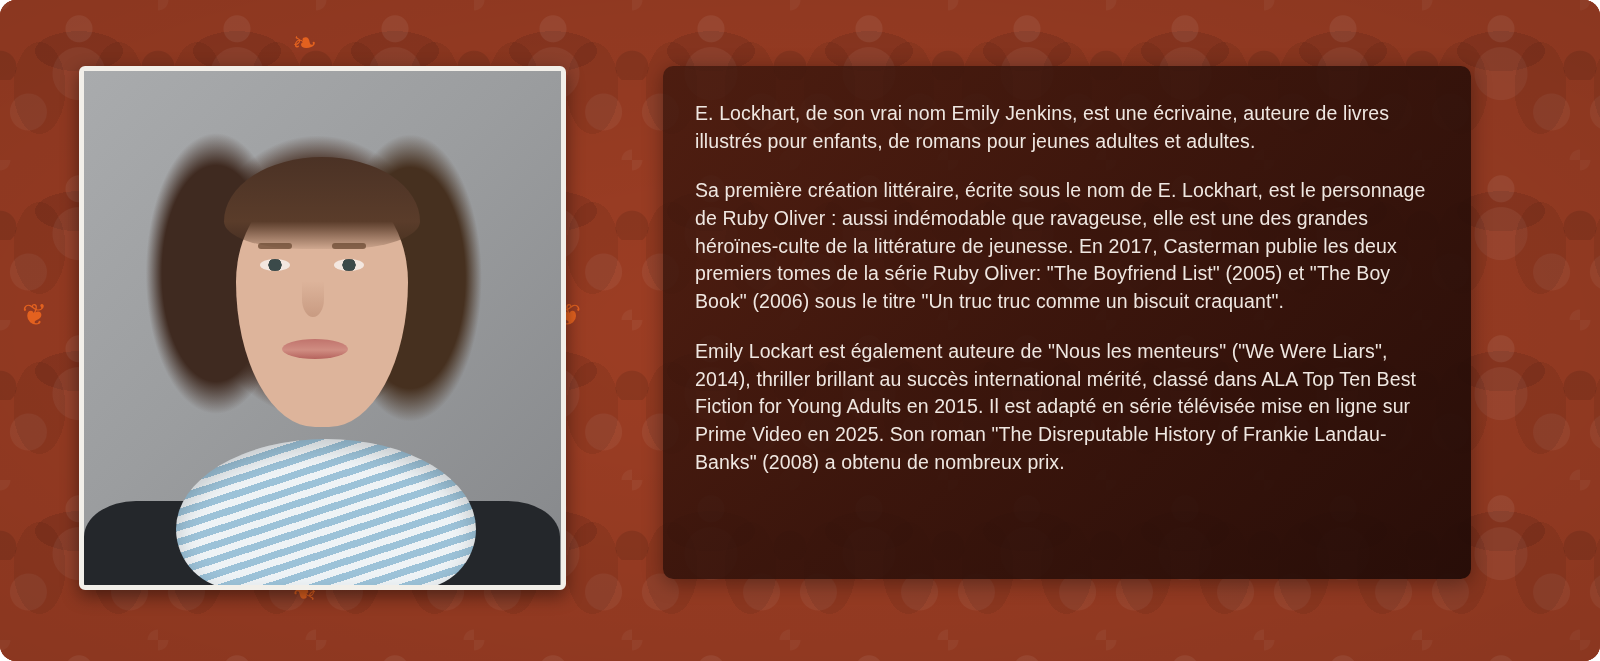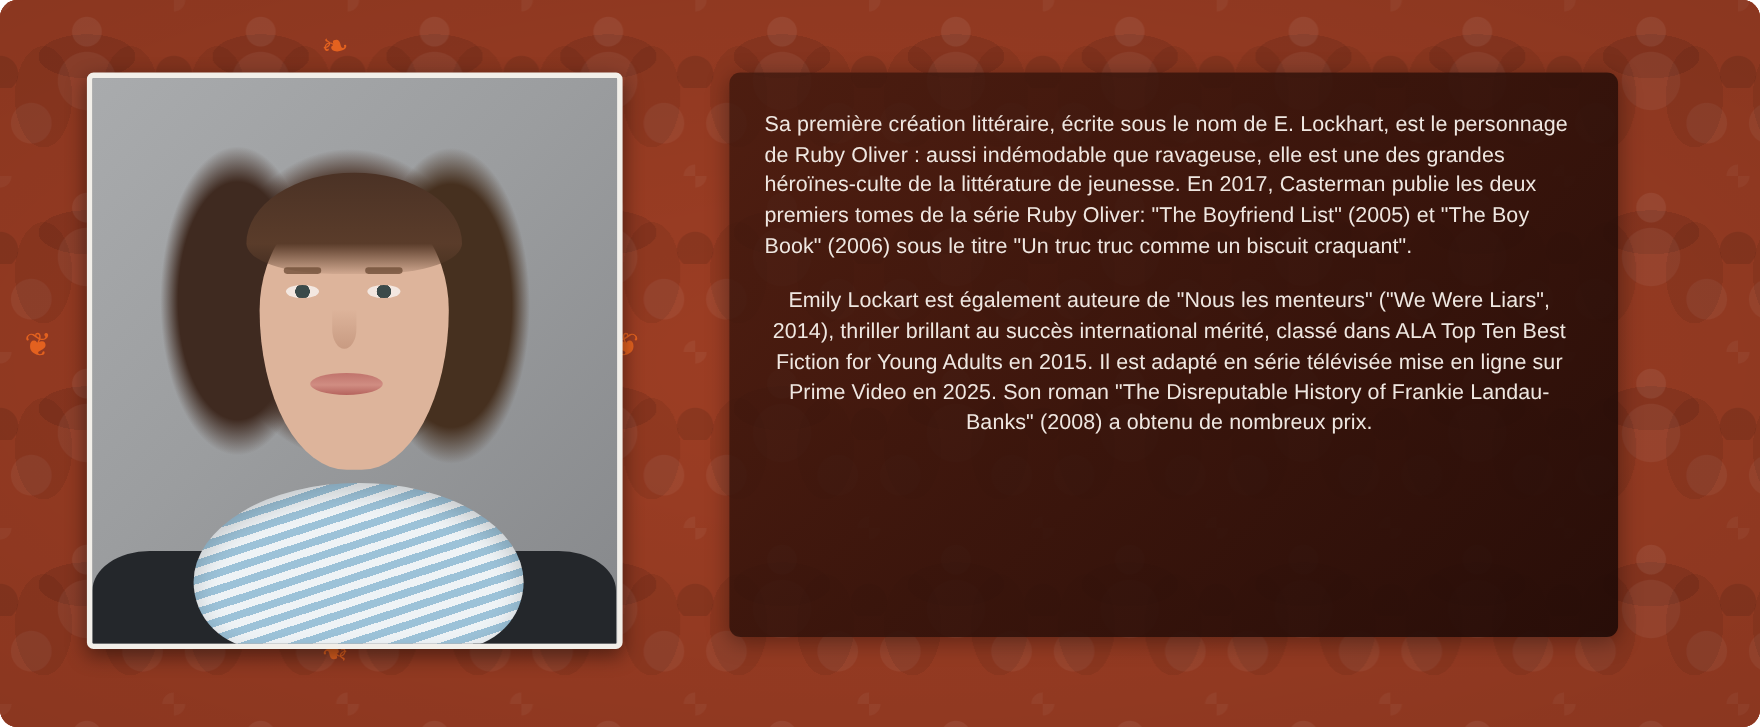--- a/index.html
+++ b/index.html
@@ -163,21 +163,21 @@
     color: #f1eae4;
     overflow: hidden;
   }
   .text-panel p {
     margin: 0 0 22px 0;
     font-size: 19.5px;
     line-height: 1.42;
     letter-spacing: 0.1px;
     color: #efe7e1;
   }
-  .text-panel p:last-child { margin-bottom: 0; text-align: center; }
+  .text-panel p:last-child { margin-bottom: 0; }
 </style>
 </head>
 <body>
 
 <div class="card">
 
   <div class="bg-pattern"></div>
   <div class="bg-pattern2"></div>
   <div class="bg-vignette"></div>
 
@@ -198,17 +198,18 @@
       <div class="eye-r"></div>
       <div class="nose"></div>
       <div class="mouth"></div>
       <div class="shoulder-l"></div>
       <div class="shoulder-r"></div>
       <div class="scarf"></div>
     </div>
   </div>
 
   <div class="text-panel">
+    <p>E. Lockhart, de son vrai nom Emily Jenkins, est une écrivaine, auteure de livres illustrés pour enfants, de romans pour jeunes adultes et adultes.</p>
     <p>Sa première création littéraire, écrite sous le nom de E. Lockhart, est le personnage de Ruby Oliver : aussi indémodable que ravageuse, elle est une des grandes héroïnes-culte de la littérature de jeunesse. En 2017, Casterman publie les deux premiers tomes de la série Ruby Oliver: "The Boyfriend List" (2005) et "The Boy Book" (2006) sous le titre "Un truc truc comme un biscuit craquant".</p>
     <p>Emily Lockart est également auteure de "Nous les menteurs" ("We Were Liars", 2014), thriller brillant au succès international mérité, classé dans ALA Top Ten Best Fiction for Young Adults en 2015. Il est adapté en série télévisée mise en ligne sur Prime Video en 2025. Son roman "The Disreputable History of Frankie Landau-Banks" (2008) a obtenu de nombreux prix.</p>
   </div>
 
 </div>
 
 </body></html>

